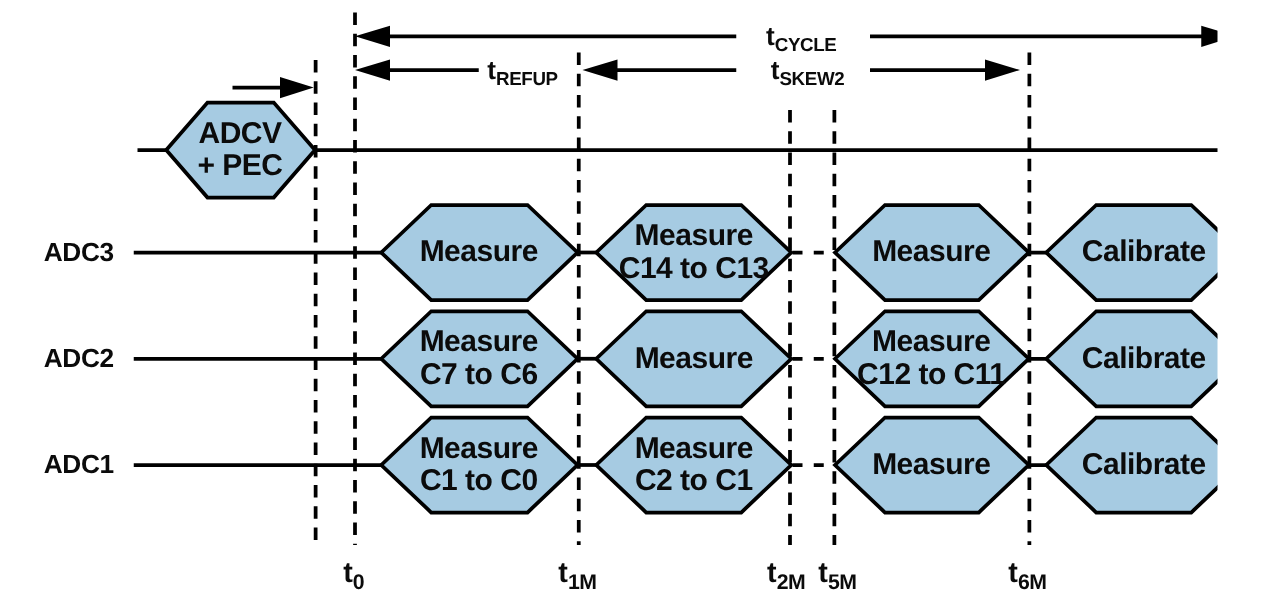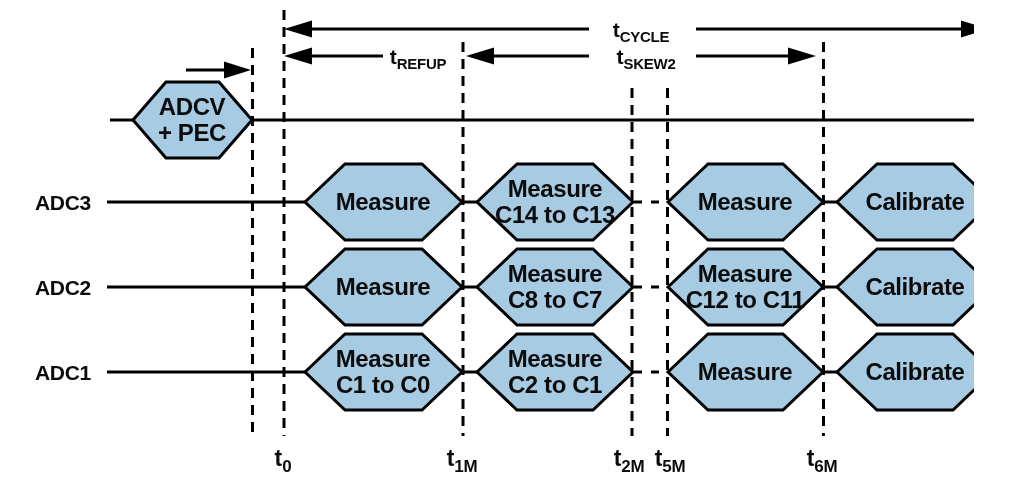--- a/index.html
+++ b/index.html
@@ -125,24 +125,24 @@
   </div>
   <div class="lbl hexlabel" style="left:745px;top:202px;">
     <div>Measure</div>
   </div>
   <div class="lbl hexlabel" style="left:915px;top:202px;">
     <div>Calibrate</div>
   </div>
 
   <div class="lbl hexlabel" style="left:383px;top:287px;">
     <div>Measure</div>
+    <div>C7 to C6</div>
   </div>
   <div class="lbl hexlabel" style="left:555px;top:287px;">
     <div>Measure</div>
-    <div>C8 to C7</div>
   </div>
   <div class="lbl hexlabel" style="left:745px;top:287px;">
     <div>Measure</div>
     <div>C12 to C11</div>
   </div>
   <div class="lbl hexlabel" style="left:915px;top:287px;">
     <div>Calibrate</div>
   </div>
 
   <div class="lbl hexlabel" style="left:383px;top:372px;">

